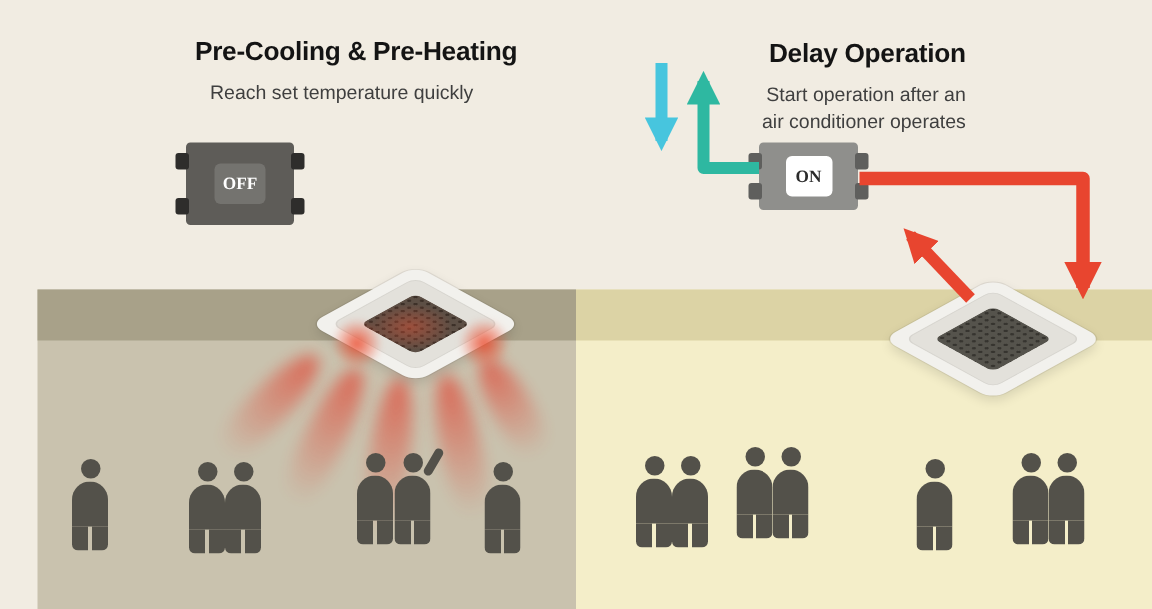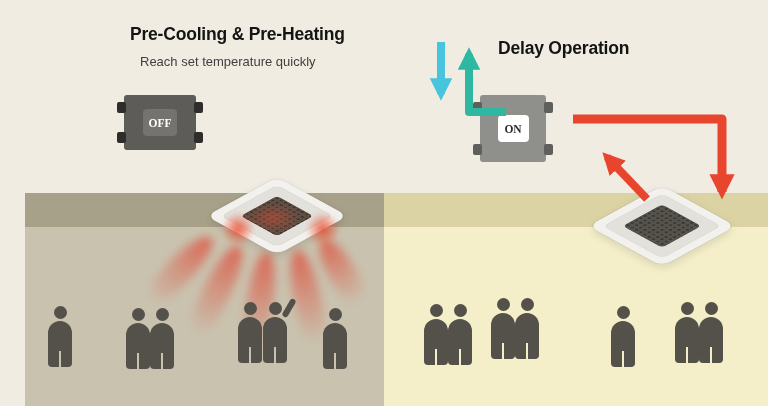--- a/index.html
+++ b/index.html
@@ -25,28 +25,28 @@
   .room{position:absolute;top:193px;height:213px;z-index:1;}
   .room-left{left:25px;width:359px;background:var(--lr-wall);}
   .room-right{left:384px;width:384px;background:var(--rr-wall);}
   .ceiling{position:absolute;left:0;top:0;width:100%;height:34px;}
   .room-left .ceiling{background:var(--lr-ceil);}
   .room-right .ceiling{background:var(--rr-ceil);}
 
   
   .title-block{position:absolute;z-index:7;}
   .title-block.tb-left{left:130px;top:24px;}
-  .title-block.tb-right{left:498px;top:38px;text-align:right;}
+  .title-block.tb-right{left:498px;top:25px;text-align:right;}
   .title-block h2{font-size:17.5px;font-weight:700;color:var(--ink);letter-spacing:-.2px;}
   .title-block p{margin-top:8px;font-size:13px;color:var(--sub);line-height:1.35;margin-left:10px;}
 
   
   .erv{position:absolute;z-index:5;border-radius:3px;display:flex;align-items:center;justify-content:center;}
   .erv-off{left:124px;top:95px;width:72px;height:55px;background:var(--unit-off);}
-  .erv-on{left:480px;top:95px;width:66px;height:67px;background:var(--unit-on);justify-content:center;}
+  .erv-on{left:506px;top:95px;width:66px;height:45px;background:var(--unit-on);justify-content:center;}
   .nub{position:absolute;width:9px;height:11px;border-radius:2px;}
   .erv-off .nub{background:#2e2d2b;}
   .erv-on .nub{background:#5f5f5d;}
   .nub.tl{left:-7px;top:7px;}  .nub.bl{left:-7px;bottom:7px;}
   .nub.tr{right:-7px;top:7px;} .nub.br{right:-7px;bottom:7px;}
   .erv-label{display:flex;align-items:center;justify-content:center;border-radius:4px;font-weight:700;font-family:Liberation Serif, serif;}
   .erv-off .erv-label{width:34px;height:27px;background:rgba(255,255,255,.14);color:#fff;font-size:11.5px;}
   .erv-on .erv-label{width:31px;height:27px;background:#ffffff;color:#2b2b2b;font-size:11.5px;}
 
   
@@ -94,20 +94,21 @@
   <div class="room room-right">
     <div class="ceiling"></div>
   </div>
 
   <div class="title-block tb-left">
     <h2>Pre-Cooling &amp; Pre-Heating</h2>
     <p>Reach set temperature quickly</p>
   </div>
   <div class="title-block tb-right">
     <h2>Delay Operation</h2>
+    <p><span>Start operation after an</span><br><span>air conditioner operates</span></p>
   </div>
 
   <div class="streak" style="left:198px;top:238px;height:88px;transform:rotate(44deg);"></div>
   <div class="streak" style="left:226px;top:246px;height:98px;transform:rotate(26deg);"></div>
   <div class="streak" style="left:254px;top:252px;height:104px;transform:rotate(8deg);"></div>
   <div class="streak" style="left:284px;top:250px;height:96px;transform:rotate(-12deg);"></div>
   <div class="streak" style="left:310px;top:240px;height:72px;transform:rotate(-30deg);"></div>
 
   <div class="cassette cassette-left">
     <div class="c-outer"></div>

